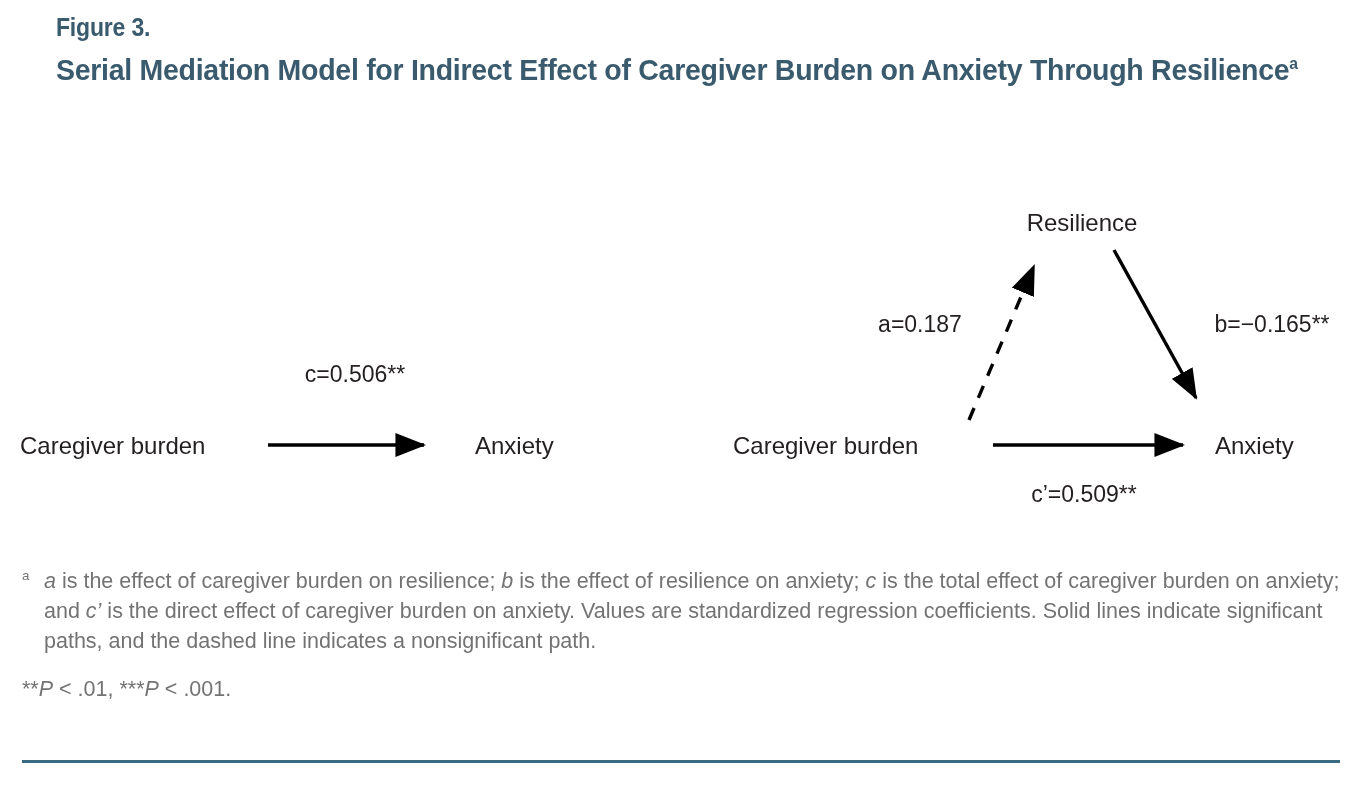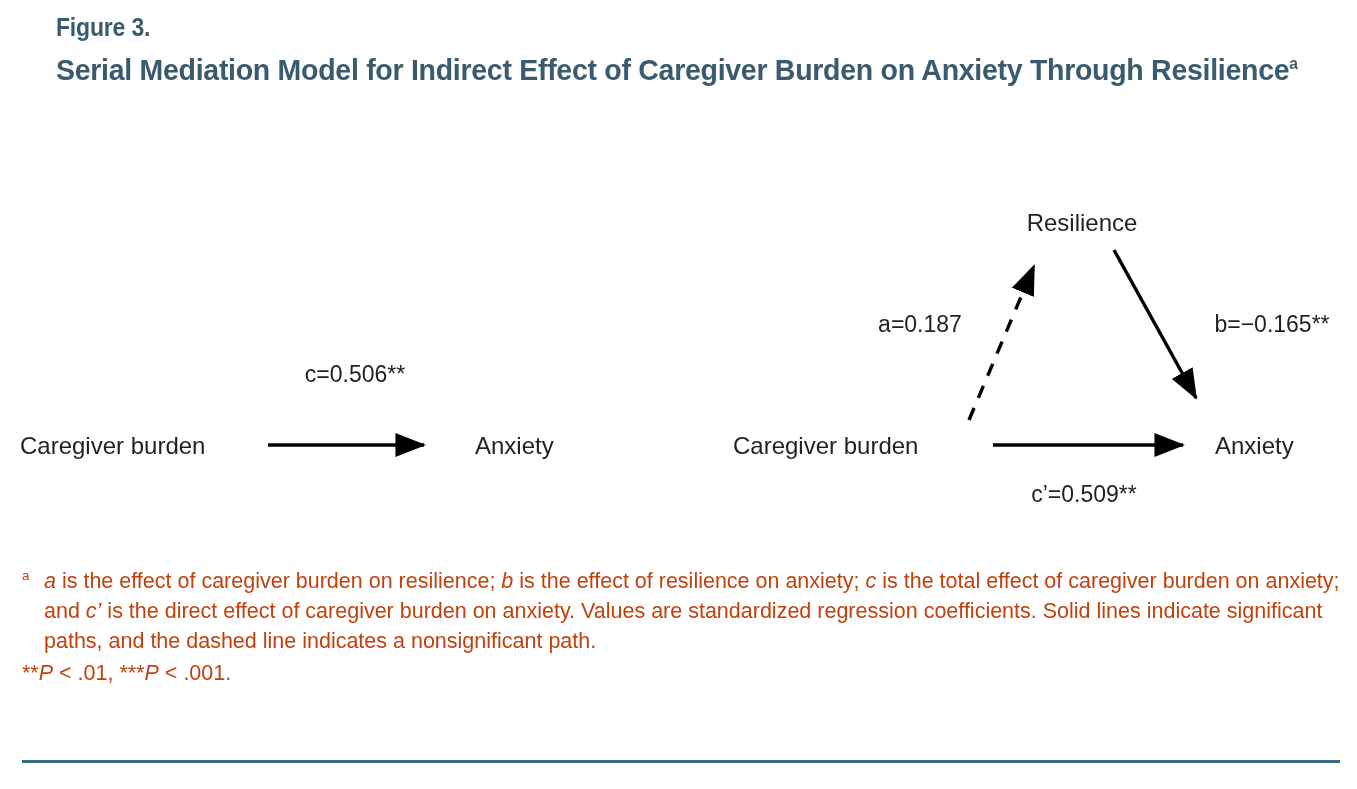--- a/index.html
+++ b/index.html
@@ -76,39 +76,39 @@
 
   
   #footnotes {
     position: absolute;
     left: 22px;
     top: 566px;
     width: 1318px;
     font-family: "Liberation Sans", sans-serif;
     font-size: 21.5px;
     line-height: 30px;
-    color: #c2410c;
+    color: #737373;
   }
   #footnote-a {
     text-indent: 0;
     padding-left: 22px;
   }
   #footnote-a .fn-marker {
     display: inline-block;
     margin-left: -22px;
     width: 22px;
     font-size: 0.62em;
     vertical-align: super;
     line-height: 0;
   }
   #footnote-a .hang {
     display: inline;
   }
   #sig-legend {
-    margin-top: 2px;
+    margin-top: 18px;
   }
   .ital {
     font-style: italic;
   }
 
   
   #bottom-rule {
     position: absolute;
     left: 22px;
     top: 760px;

